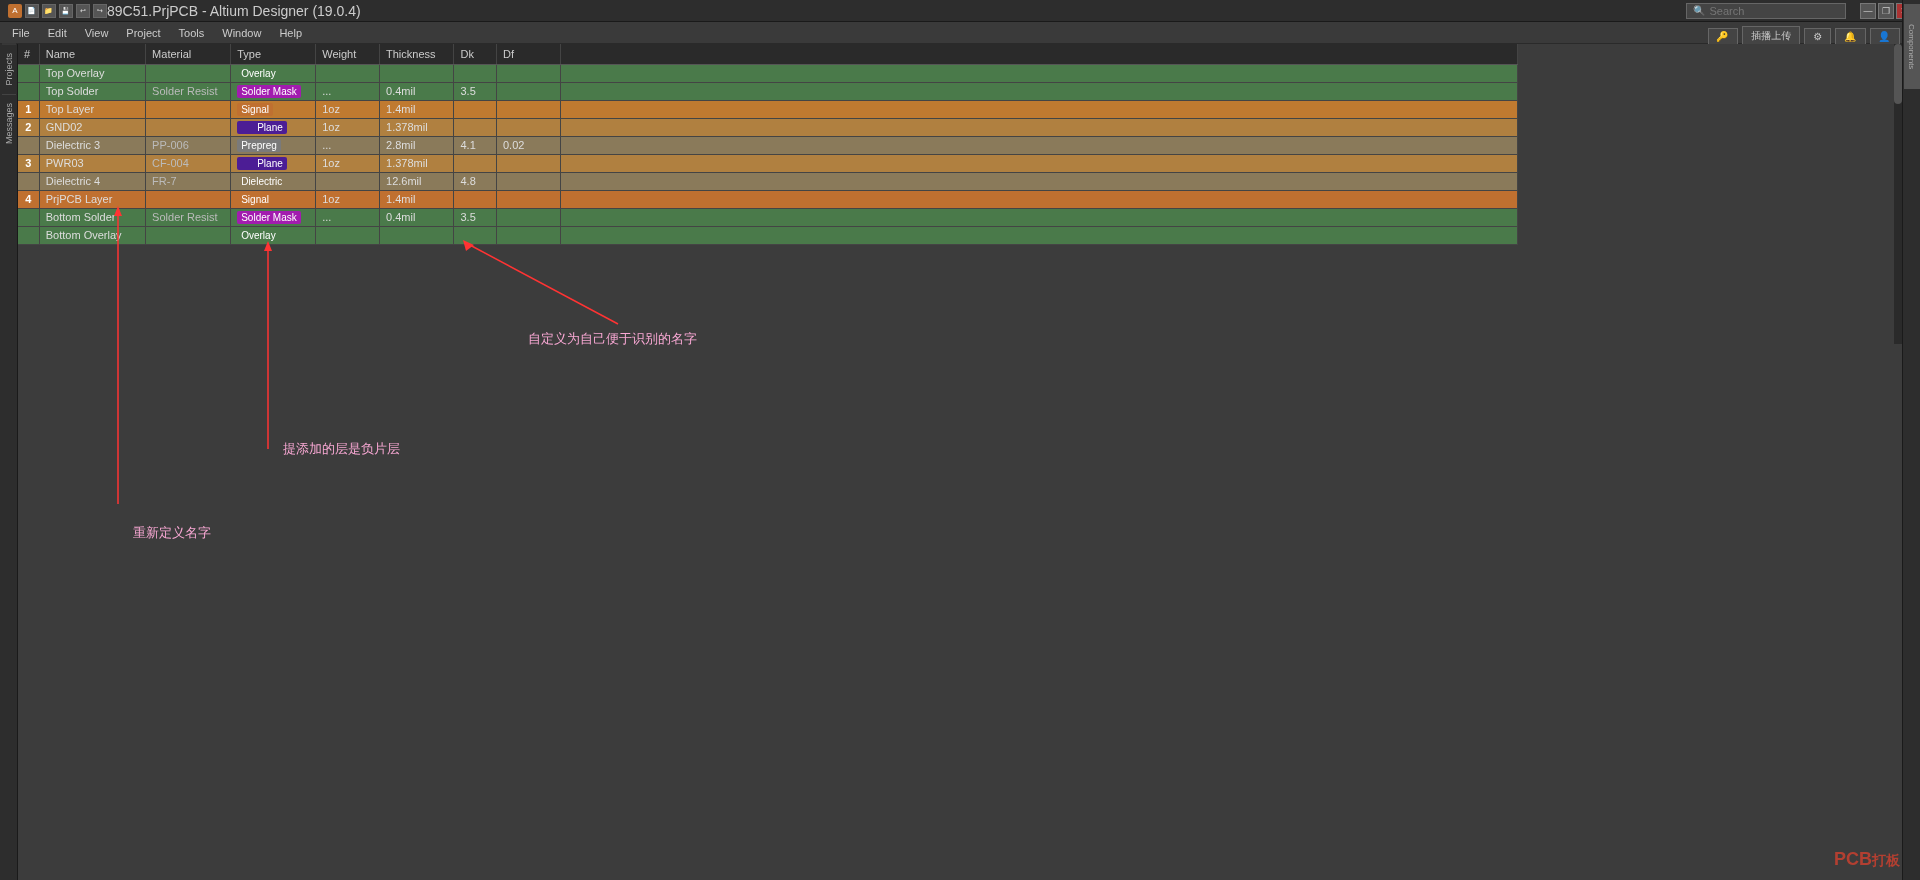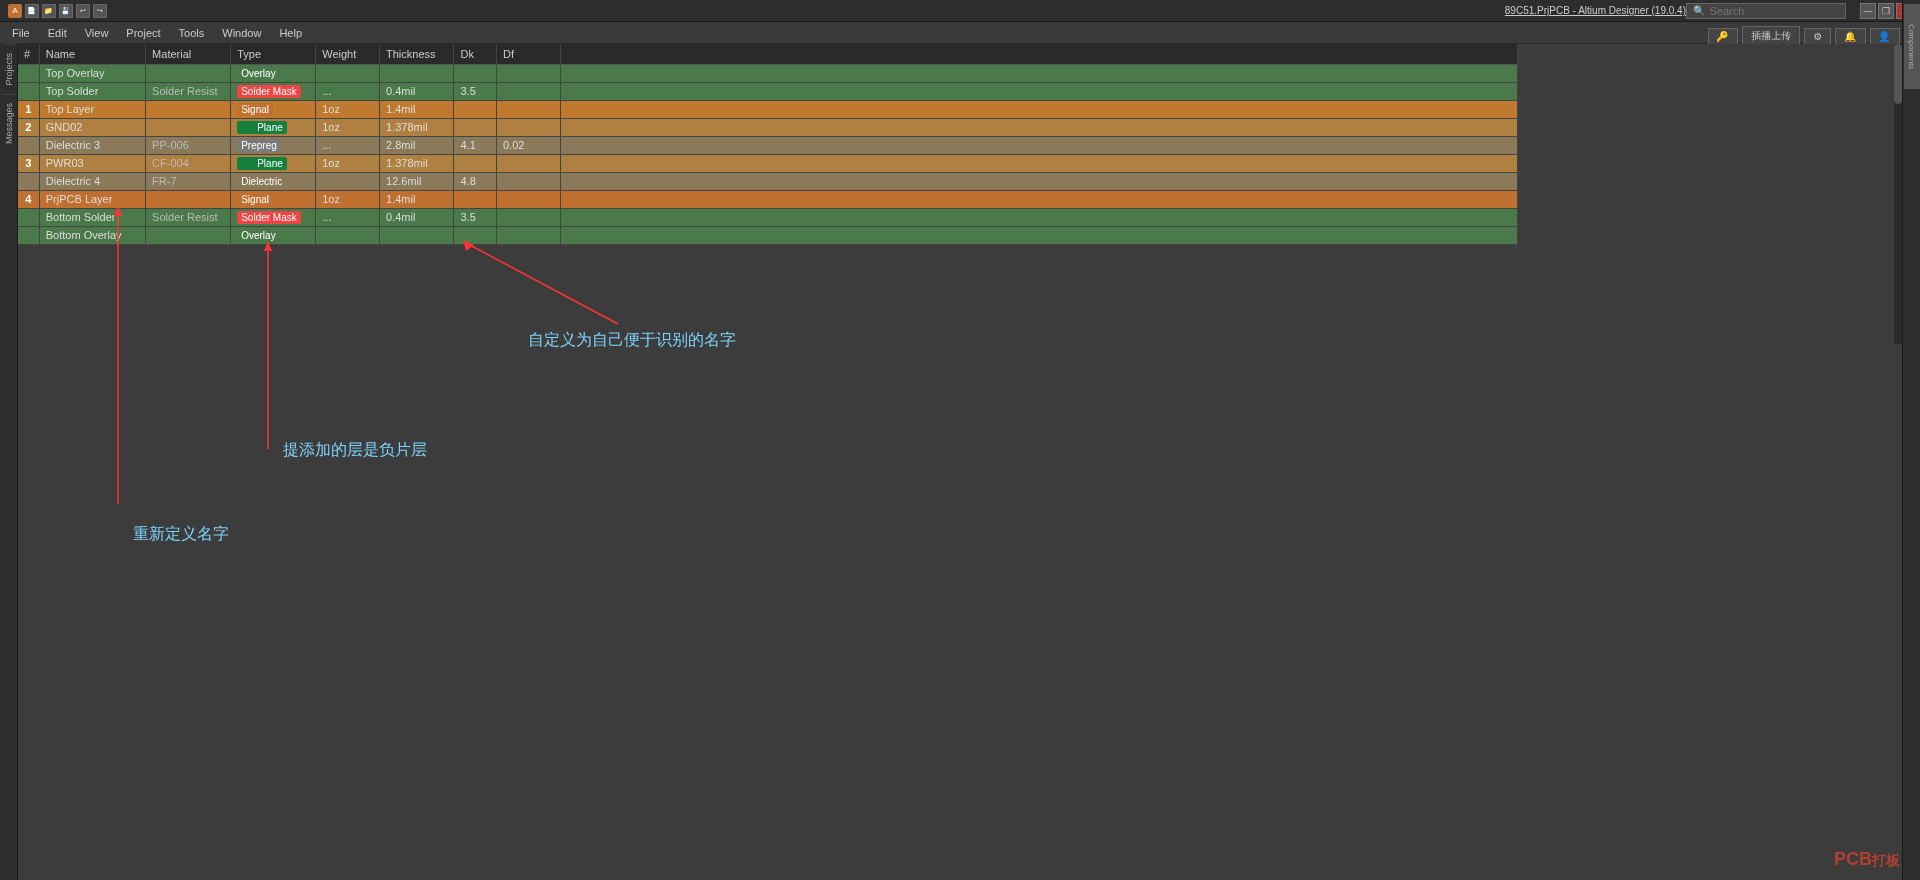--- a/index.html
+++ b/index.html
@@ -19,24 +19,23 @@
       height: 22px;
       background: #2d2d2d;
       display: flex;
       align-items: center;
       justify-content: space-between;
       padding: 0 8px;
       border-bottom: 1px solid #1a1a1a;
     }
     #titlebar-title {
       flex: 1;
-      text-align: right;
-      font-size: 10px;
+      text-align: left;
+      font-size: 14px;
       color: #ccc;
-      text-decoration: underline;
     }
     #titlebar-search {
       display: flex;
       align-items: center;
       background: #444;
       border: 1px solid #666;
       padding: 1px 6px;
       gap: 4px;
       min-width: 160px;
     }
@@ -233,30 +232,30 @@
     .col-df { width: 60px; }
 
     
     .type-badge {
       display: inline-block;
       padding: 1px 4px;
       font-size: 10px;
       border-radius: 2px;
     }
     .type-overlay { background: #4a7a4a; color: #fff; }
-    .type-solder-mask { background: #ef4444; color: #fff; }
+    .type-solder-mask { background: #a21caf; color: #fff; }
     .type-signal { background: #c07030; color: #fff; }
     .type-prepreg { background: #7a7a7a; color: #fff; }
-    .type-plane { background: #15803d; color: #fff; padding-left: 20px; }
+    .type-plane { background: #4c1d95; color: #fff; padding-left: 20px; }
     .type-dielectric { background: #8a7a5a; color: #fff; }
 
     .annotation-text {
       position: absolute;
-      color: #7dd3fc;
-      font-size: 16px;
+      color: #f9a8d4;
+      font-size: 13px;
       font-family: 'Microsoft YaHei', SimHei, Arial, sans-serif;
     }
 
     
     #watermark {
       position: absolute;
       bottom: 10px;
       right: 20px;
       font-size: 18px;
       font-weight: bold;

